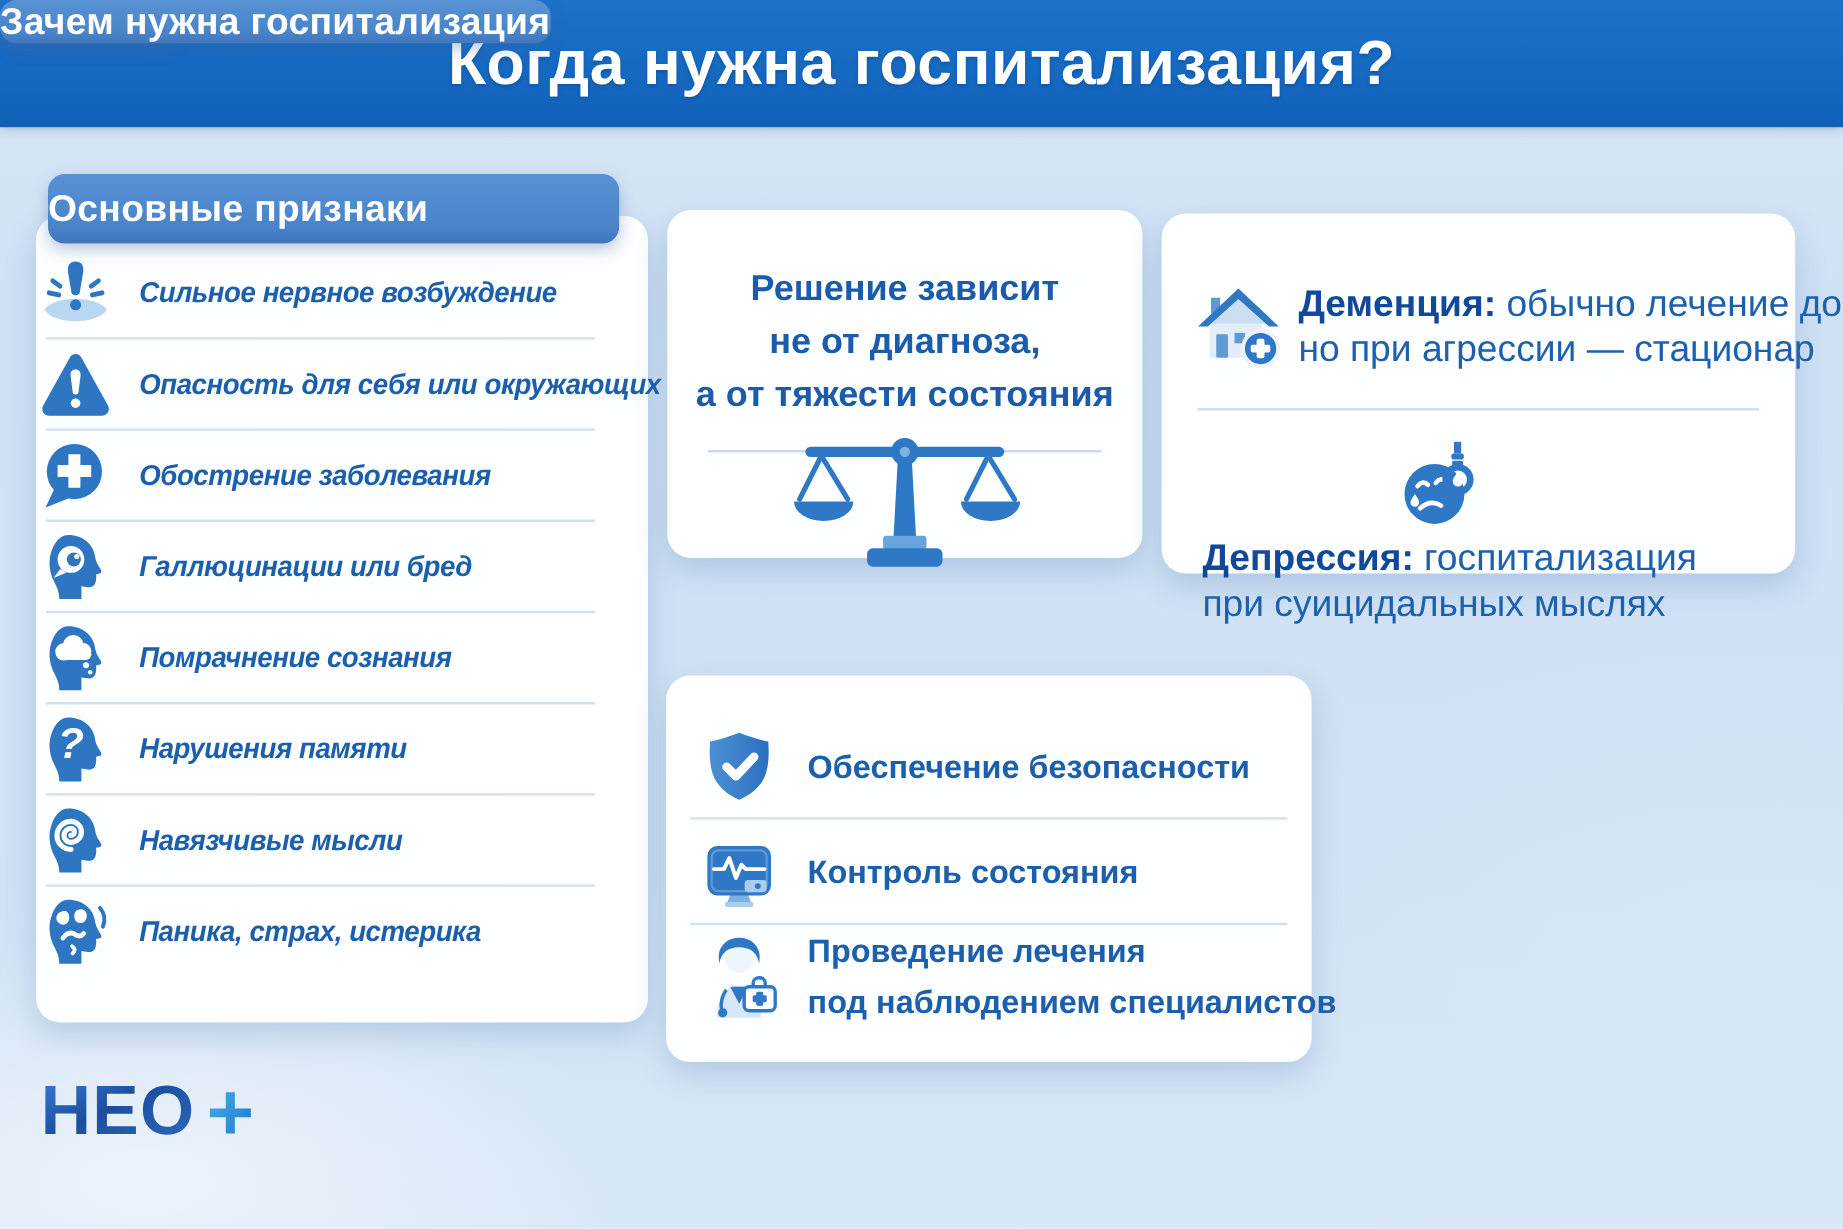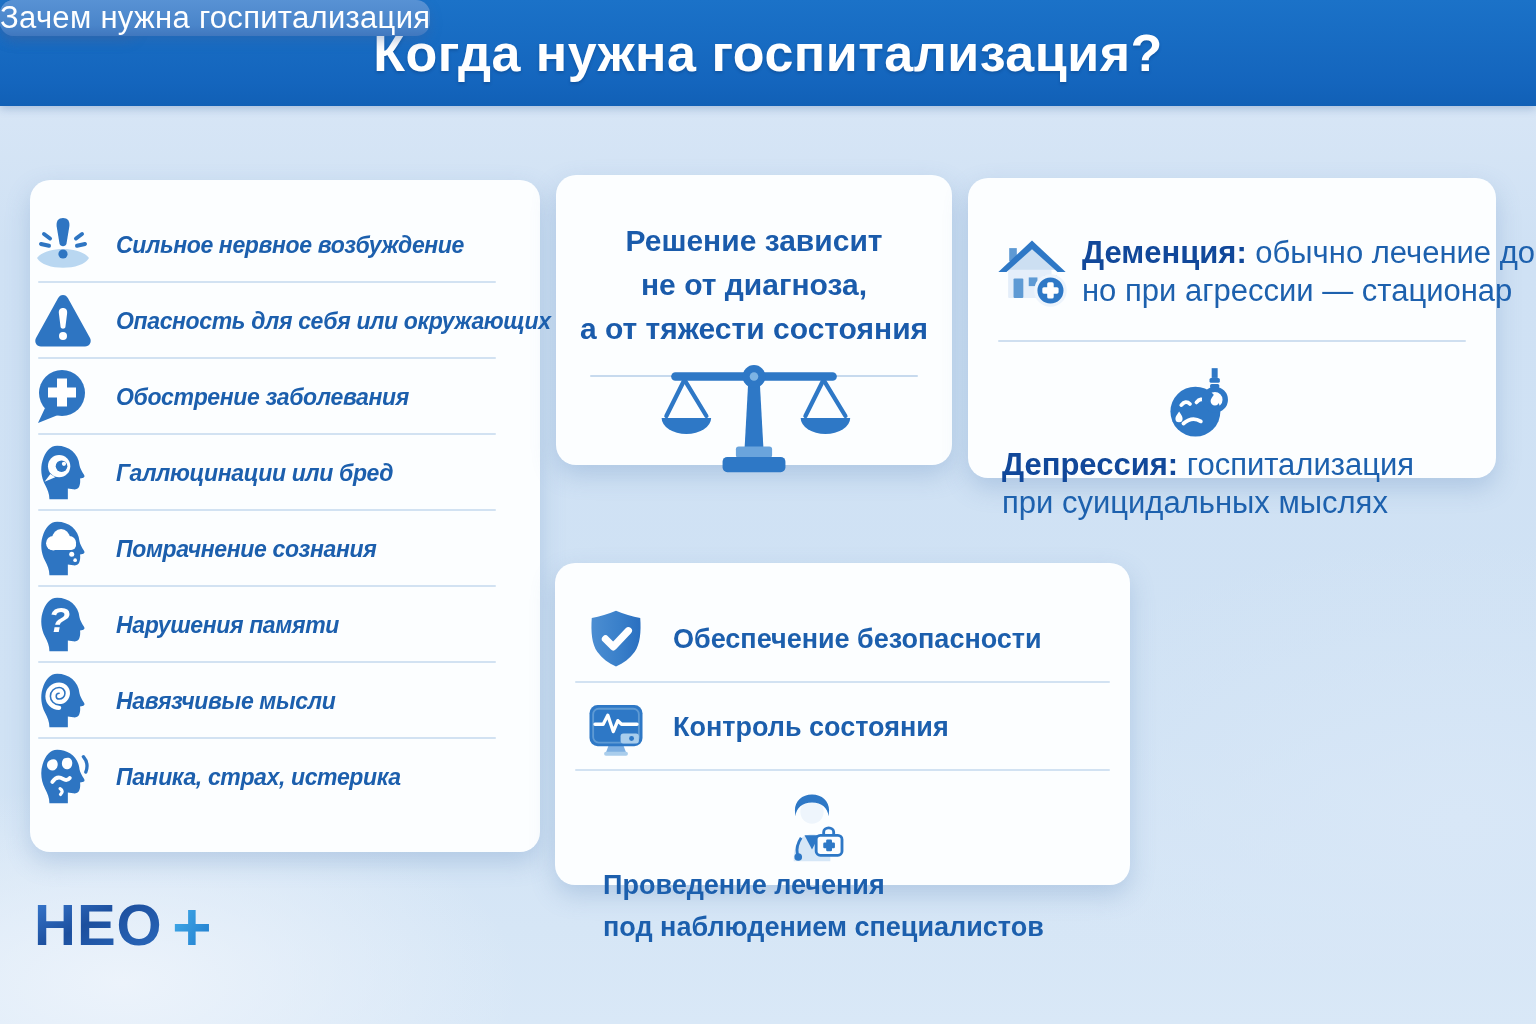--- a/index.html
+++ b/index.html
@@ -13,21 +13,21 @@
   .banner{position:absolute;left:0;top:0;width:1536px;height:106px;
     background:linear-gradient(180deg,#1b72c8 0%,#1465bd 78%,#1160b6 100%);
     display:flex;align-items:center;justify-content:center;
     box-shadow:0 3px 8px rgba(30,80,150,.25);}
   .banner h1{margin:16px;color:#fff;font-size:52px;font-weight:bold;letter-spacing:.5px;
     text-shadow:0 2px 3px rgba(0,40,90,.28);}
   
   .card{position:absolute;background:#fcfeff;border-radius:20px;
     box-shadow:0 10px 24px rgba(100,140,190,.30);z-index:1;}
   .pill{position:absolute;background:linear-gradient(180deg,#5892d4 0%,#4a85ca 70%,#4077be 100%);
-    border-radius:14px;color:#fff;font-weight:normal;font-size:31px;
+    border-radius:14px;color:#fff;font-weight:bold;font-size:31px;
     display:flex;align-items:center;justify-content:flex-start;z-index:3;
     box-shadow:0 5px 12px rgba(60,100,160,.35);letter-spacing:.3px;}
   
   .signs-card{left:30px;top:180px;width:510px;height:672px;}
   .signs-pill{left:40px;top:145px;width:476px;height:58px;}
   .signs-list{position:absolute;left:0;top:207px;width:510px;z-index:2;}
   .sign-row{position:relative;height:76px;display:flex;align-items:center;padding-left:28px;box-sizing:border-box;font-style:italic;}
   .sign-row:not(:last-child)::after{content:"";position:absolute;left:38px;right:14px;bottom:0;height:2px;background:#d2e2f2;border-radius:1px;}
   .sign-ic{width:70px;height:68px;flex:none;display:flex;align-items:center;justify-content:center;}
   .sign-label{margin-left:18px;font-size:24px;font-weight:bold;color:#1c5fad;white-space:nowrap;
@@ -41,39 +41,42 @@
   .decision-line.l{left:34px;} .decision-line.r{right:34px;}
   
   .examples-card{left:968px;top:178px;width:528px;height:300px;}
   .ex-row{position:absolute;left:24px;display:flex;align-items:center;}
   .ex-row1{top:44px;height:100px;} .ex-row2{top:184px;height:100px;flex-direction:column;}
   .ex-ic{width:80px;height:84px;flex:none;display:flex;align-items:center;justify-content:center;}
   .ex-text{margin-left:10px;font-size:31px;color:#1d61ae;line-height:38px;white-space:pre;}
   .ex-term{font-weight:bold;color:#11489a;}
   .ex-divider{position:absolute;left:30px;right:30px;top:162px;height:2px;background:#cfdfF0;background:#cfdff0;border-radius:1px;}
   
-  .reasons-card{left:555px;top:563px;width:538px;height:322px;padding-left:37px;}
+  .reasons-card{left:555px;top:563px;width:538px;height:322px;}
   .rs-row{position:absolute;left:26px;display:flex;align-items:center;}
-  .rs-row1{top:35px;height:82px;} .rs-row2{top:123px;height:82px;} .rs-row3{top:227px;height:104px;flex-direction:column;}
+  .rs-row1{top:35px;height:82px;} .rs-row2{top:123px;height:82px;} .rs-row3{top:199px;height:104px;}
   .rs-ic{width:70px;height:74px;flex:none;display:flex;align-items:center;justify-content:center;}
   .rs-label{margin-left:22px;font-size:27px;font-weight:bold;color:#1c5fad;line-height:42px;white-space:pre;}
   .rs-div{position:absolute;left:20px;right:20px;height:2px;background:#d2e2f2;border-radius:1px;}
   .rs-div1{top:118px;} .rs-div2{top:206px;}
   
   .logo{position:absolute;left:34px;top:894px;z-index:2;text-decoration:underline;}
 </style>
 </head>
 <body>
 
 <div class="page">
 
   <div class="banner">
     <h1>Когда нужна госпитализация?</h1>
   </div>
 
+  <div class="pill signs-pill">
+    <span>Основные признаки</span>
+  </div>
   <div class="card signs-card"></div>
   <div class="signs-list">
 
     <div class="sign-row">
       <span class="sign-ic">
         <svg width="66" height="64" viewBox="0 0 66 64">
           <path d="M7,45 C16,33 50,33 59,45 C52,58 14,58 7,45 Z" fill="#b9d7f1"></path>
           <path d="M33,5 C37.6,5 40.1,8.2 39.3,13.8 L36.5,30.5 C35.9,34 30.1,34 29.5,30.5 L26.7,13.8 C25.9,8.2 28.4,5 33,5 Z" fill="#2e75c2"></path>
           <circle cx="33" cy="41" r="4.6" fill="#2e75c2"></circle>
           <g stroke="#2e75c2" stroke-width="4" stroke-linecap="round">

